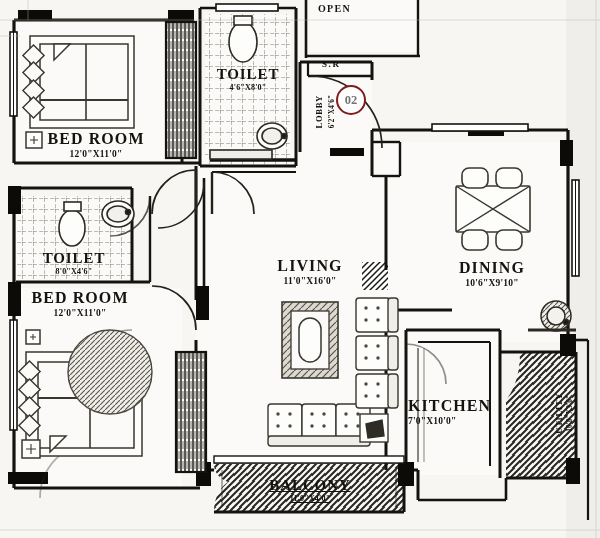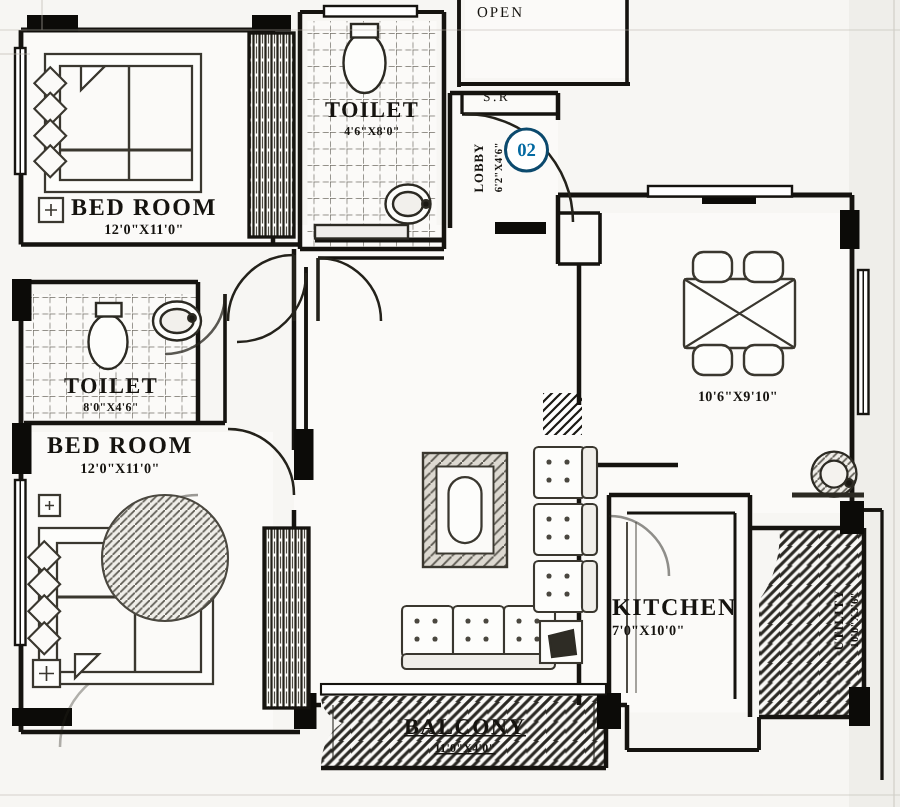--- a/index.html
+++ b/index.html
@@ -28,29 +28,29 @@
   .lbl.sm .nm{font-size:15px;letter-spacing:.9px;}
   .lbl.sm .dim{font-size:8px;}
   .lbl.xs .nm{font-size:8.5px;letter-spacing:.7px;}
   .lbl.xs .dim{font-size:7.2px;}
 
   .rot{transform-origin:50% 50%;}
 
   .unitno{
     position:absolute;
     width:26px;height:26px;border-radius:50%;
-    border:2px solid #0c4a6e;background:#fff;
+    border:2px solid #7f1d1d;background:#fff;
     display:flex;align-items:center;justify-content:center;
     font-family:"Liberation Serif", serif;
-    font-weight:700;font-size:12.5px;color:#0369a1;
+    font-weight:700;font-size:12.5px;color:#737373;
   }
   .tagtext{
     position:absolute;
     font-family:"Liberation Serif", serif;
-    font-weight:400;font-size:10px;letter-spacing:1.3px;color:#15130f;
+    font-weight:700;font-size:10px;letter-spacing:1.3px;color:#15130f;
     white-space:nowrap;
   }
 </style>
 </head>
 <body>
 
 <div id="plan">
 
   <svg width="600" height="538" viewBox="0 0 600 538">
     <defs>
@@ -424,22 +424,27 @@
   <div class="lbl sm" style="left:206px;top:66px;width:84px;">
     <span class="nm">TOILET</span>
     <span class="dim">4'6"X8'0"</span>
   </div>
 
   <div class="lbl sm" style="left:22px;top:250px;width:104px;">
     <span class="nm">TOILET</span>
     <span class="dim">8'0"X4'6"</span>
   </div>
 
+  <div class="lbl" style="left:250px;top:257px;width:120px;">
+    <span class="nm">LIVING</span>
+    <span class="dim">11'0"X16'0"</span>
+  </div>
 
   <div class="lbl" style="left:432px;top:259px;width:120px;">
+    <span class="nm">DINING</span>
     <span class="dim">10'6"X9'10"</span>
   </div>
 
   <div class="lbl" style="left:408px;top:397px;width:78px;text-align:left;">
     <span class="nm">KITCHEN</span>
     <span class="dim">7'0"X10'0"</span>
   </div>
 
   <div class="lbl xs rot" style="left:514px;top:404px;width:100px;transform:rotate(-90deg);">
     <span class="nm">UTILITY</span>

